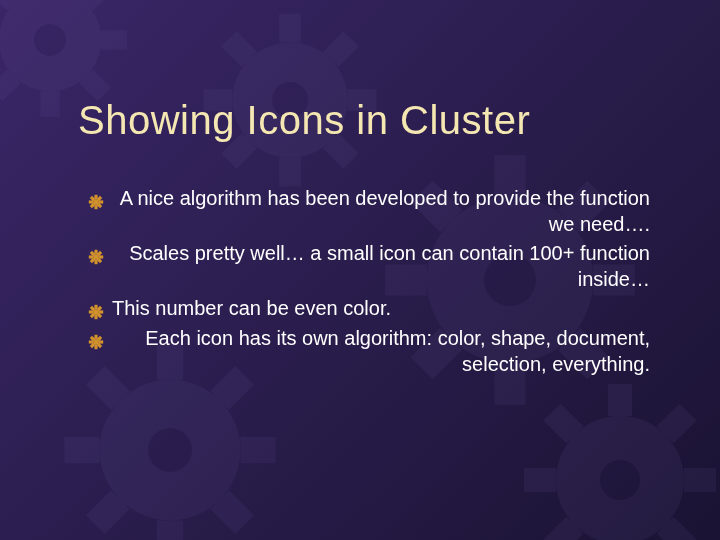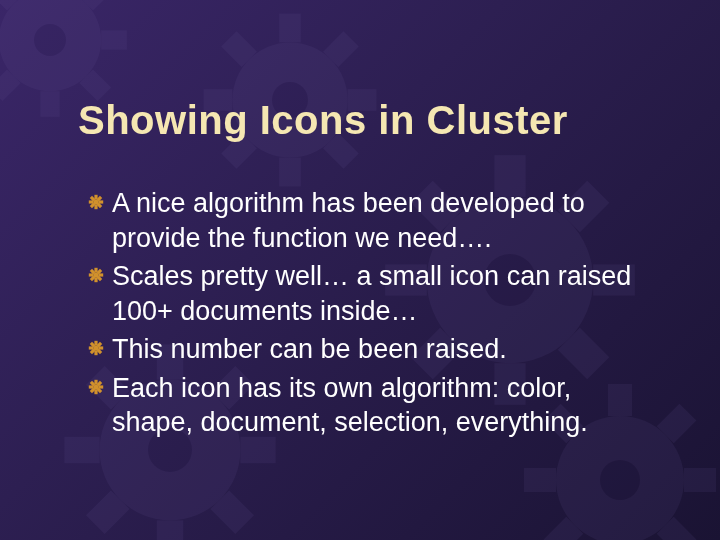--- a/index.html
+++ b/index.html
@@ -26,21 +26,21 @@
   .gears svg {
     position: absolute;
   }
   .title {
     position: absolute;
     top: 98px;
     left: 78px;
     right: 68px;
     font-size: 40px;
     color: #f5e7b2;
-    font-weight: bold;
+    font-weight: normal;
     letter-spacing: 0.5px;
   }
   .content {
     position: absolute;
     top: 186px;
     left: 88px;
     right: 70px;
   }
   .bullet-item {
     display: flex;
@@ -49,22 +49,23 @@
   }
   .bullet-icon {
     flex: 0 0 auto;
     width: 16px;
     height: 16px;
     margin-top: 8px;
     margin-right: 8px;
   }
   .bullet-text {
     color: #ffffff;
-    font-size: 27px;
+    font-size: 20px;
     line-height: 1.28;
+    text-align: right;
   }
 </style>
 </head>
 <body>
 
 <div class="slide">
 
   <div class="gears">
     <svg style="top:10px; left:200px;" width="180" height="180" viewBox="0 0 100 100">
       <g fill="#6a5a9a">
@@ -180,40 +181,40 @@
             <rect x="-2" y="-9" width="4" height="6" transform="rotate(90)"></rect>
             <rect x="-2" y="-9" width="4" height="6" transform="rotate(135)"></rect>
             <rect x="-2" y="-9" width="4" height="6" transform="rotate(180)"></rect>
             <rect x="-2" y="-9" width="4" height="6" transform="rotate(225)"></rect>
             <rect x="-2" y="-9" width="4" height="6" transform="rotate(270)"></rect>
             <rect x="-2" y="-9" width="4" height="6" transform="rotate(315)"></rect>
             <circle r="3.2"></circle>
           </g>
         </svg>
       </span>
-      <span class="bullet-text">Scales pretty well… a small icon can raised 100+ documents inside…</span>
-    </div>
-
-    <div class="bullet-item">
-      <span class="bullet-icon">
-        <svg viewBox="0 0 20 20" width="16" height="16">
-          <g transform="translate(10,10)" fill="#d1912c">
-            <rect x="-2" y="-9" width="4" height="6" transform="rotate(0)"></rect>
-            <rect x="-2" y="-9" width="4" height="6" transform="rotate(45)"></rect>
-            <rect x="-2" y="-9" width="4" height="6" transform="rotate(90)"></rect>
-            <rect x="-2" y="-9" width="4" height="6" transform="rotate(135)"></rect>
-            <rect x="-2" y="-9" width="4" height="6" transform="rotate(180)"></rect>
-            <rect x="-2" y="-9" width="4" height="6" transform="rotate(225)"></rect>
-            <rect x="-2" y="-9" width="4" height="6" transform="rotate(270)"></rect>
-            <rect x="-2" y="-9" width="4" height="6" transform="rotate(315)"></rect>
-            <circle r="3.2"></circle>
-          </g>
-        </svg>
-      </span>
-      <span class="bullet-text">This number can be been raised.</span>
+      <span class="bullet-text">Scales pretty well… a small icon can contain 100+ function inside…</span>
+    </div>
+
+    <div class="bullet-item">
+      <span class="bullet-icon">
+        <svg viewBox="0 0 20 20" width="16" height="16">
+          <g transform="translate(10,10)" fill="#d1912c">
+            <rect x="-2" y="-9" width="4" height="6" transform="rotate(0)"></rect>
+            <rect x="-2" y="-9" width="4" height="6" transform="rotate(45)"></rect>
+            <rect x="-2" y="-9" width="4" height="6" transform="rotate(90)"></rect>
+            <rect x="-2" y="-9" width="4" height="6" transform="rotate(135)"></rect>
+            <rect x="-2" y="-9" width="4" height="6" transform="rotate(180)"></rect>
+            <rect x="-2" y="-9" width="4" height="6" transform="rotate(225)"></rect>
+            <rect x="-2" y="-9" width="4" height="6" transform="rotate(270)"></rect>
+            <rect x="-2" y="-9" width="4" height="6" transform="rotate(315)"></rect>
+            <circle r="3.2"></circle>
+          </g>
+        </svg>
+      </span>
+      <span class="bullet-text">This number can be even color.</span>
     </div>
 
     <div class="bullet-item">
       <span class="bullet-icon">
         <svg viewBox="0 0 20 20" width="16" height="16">
           <g transform="translate(10,10)" fill="#d1912c">
             <rect x="-2" y="-9" width="4" height="6" transform="rotate(0)"></rect>
             <rect x="-2" y="-9" width="4" height="6" transform="rotate(45)"></rect>
             <rect x="-2" y="-9" width="4" height="6" transform="rotate(90)"></rect>
             <rect x="-2" y="-9" width="4" height="6" transform="rotate(135)"></rect>

